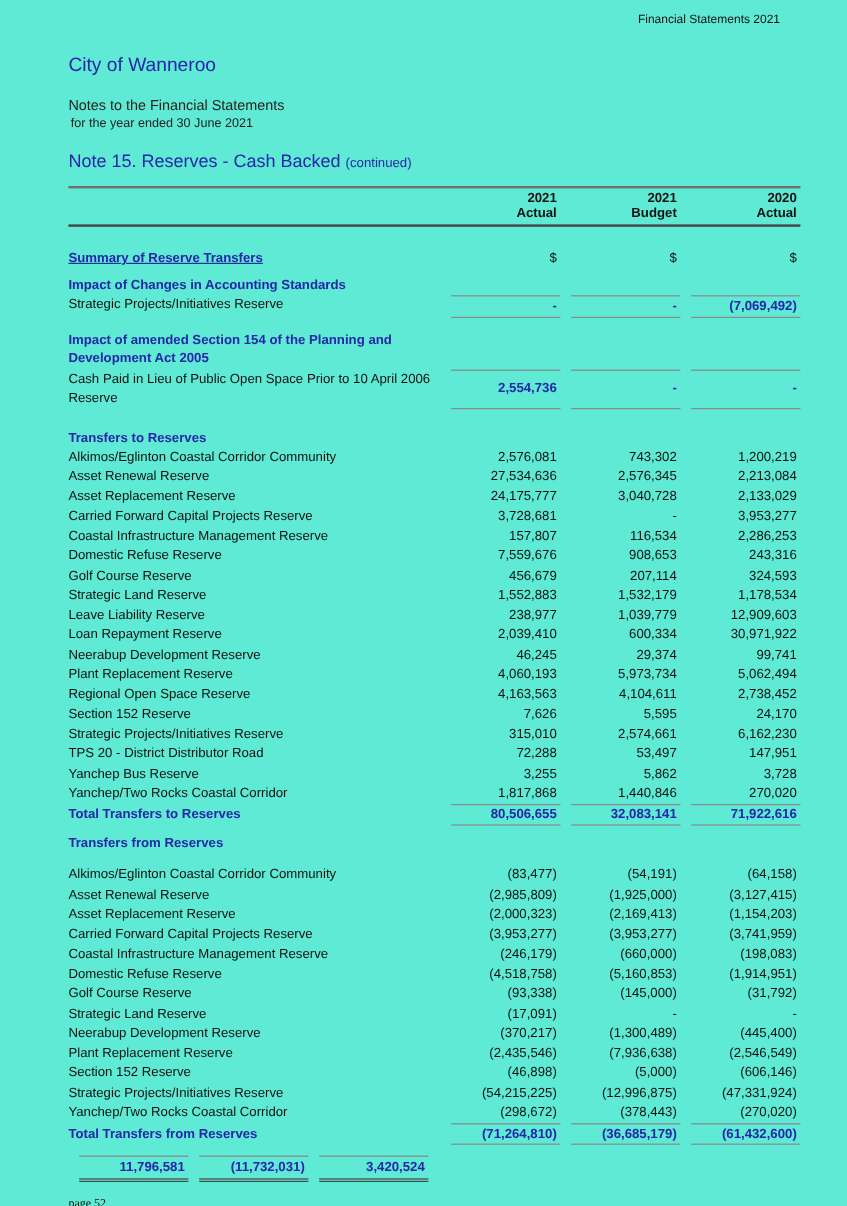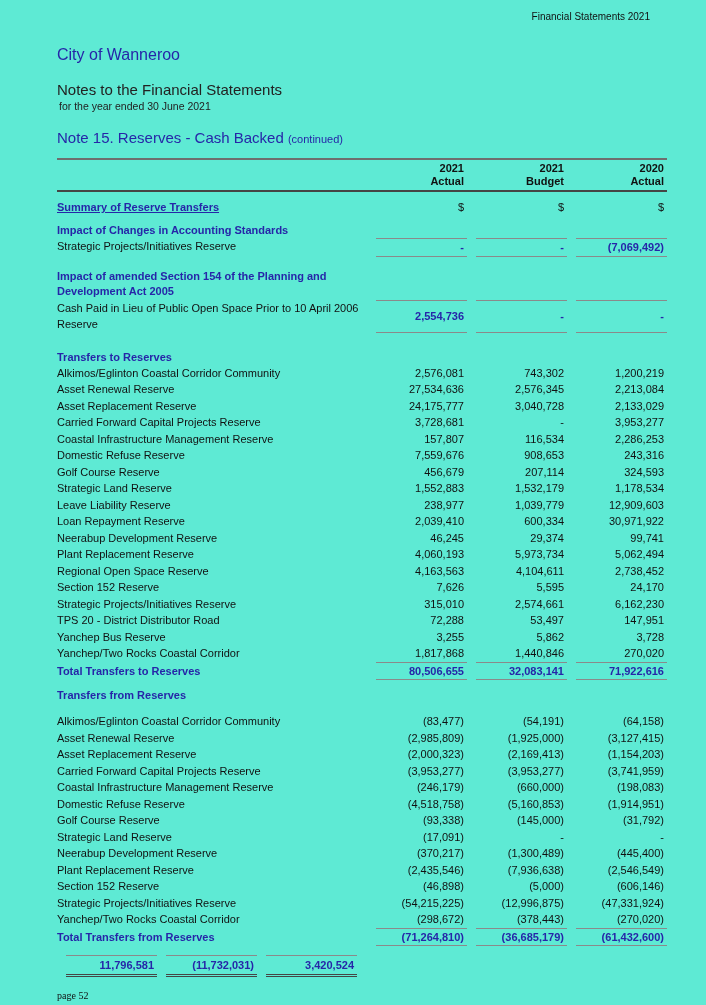--- a/index.html
+++ b/index.html
@@ -22,21 +22,21 @@
     position:absolute; top:11px; right:56px;
     font-size:10px; color:#111;
   }
   .content{ position:absolute; left:57px; top:0; width:610px; }
   .org-title{
     margin-top:46px;
     font-size:16px; color:var(--blue);
   }
   .doc-title{
     margin-top:17px;
-    font-size:15px; color:#222;
+    font-size:12px; color:#222;
   }
   .doc-subtitle{
     margin-top:2px; margin-left:2px;
     font-size:10.5px; color:#222;
   }
   .note-title{
     margin-top:17px;
     font-size:15px; color:var(--blue);
   }
   .note-title .continued{ font-size:11px; }
@@ -53,21 +53,21 @@
   }
 
   .thead{
     border-top:2px solid #6e6e6e;
     border-bottom:2px solid var(--dark-rule);
     padding:2px 0 2px;
     font-weight:bold; line-height:13px;justify-content:space-between;
   }
   .thead .cell{ display:block; }
 
-  .summary-row{ line-height:18px; padding-top:6px; }
+  .summary-row{ line-height:18px; padding-top:17px; }
   .summary-label{ flex:1; color:var(--blue); font-weight:bold; text-decoration:underline; }
 
   .section{ margin-top:10px; }
   .section-heading{
     color:var(--blue); font-weight:bold; line-height:15px;
   }
   .sec-accounting-standards{ margin-top:7px; }
   .sec-section-154{ margin-top:12px; }
   .sec-section-154 .section-heading{ margin-bottom:1px; }
   .sec-transfers-to{ margin-top:17px; }

